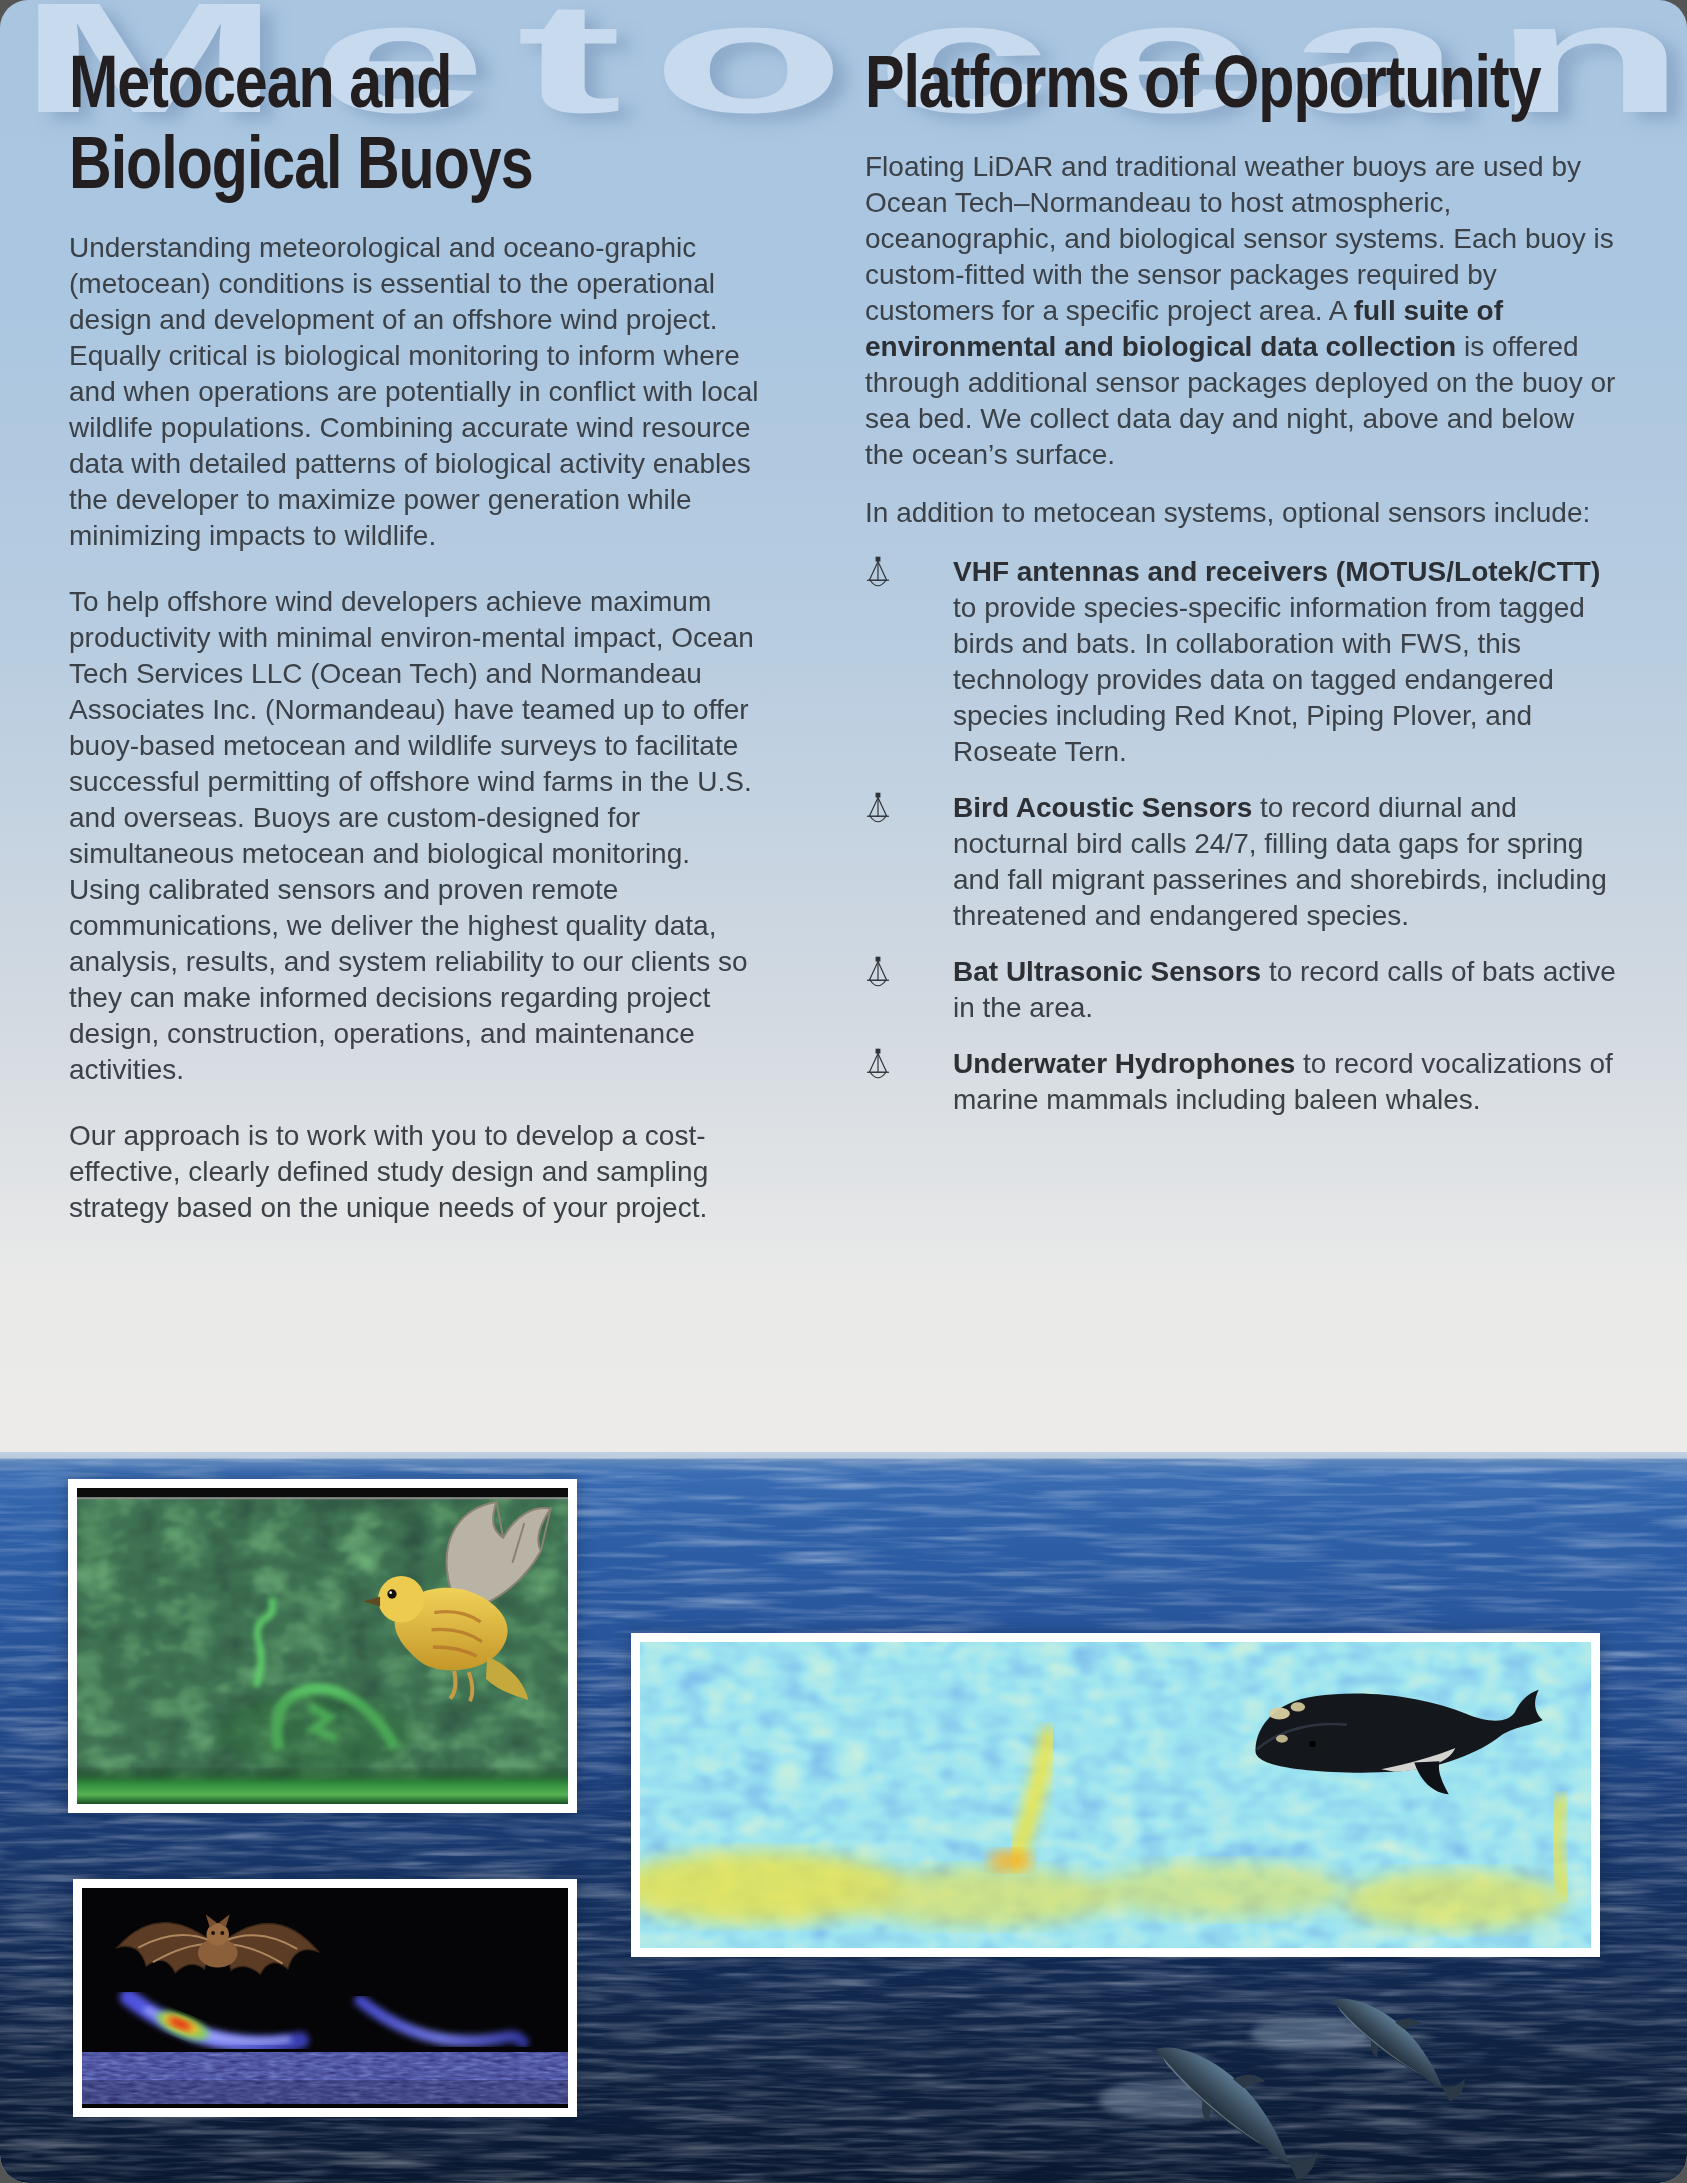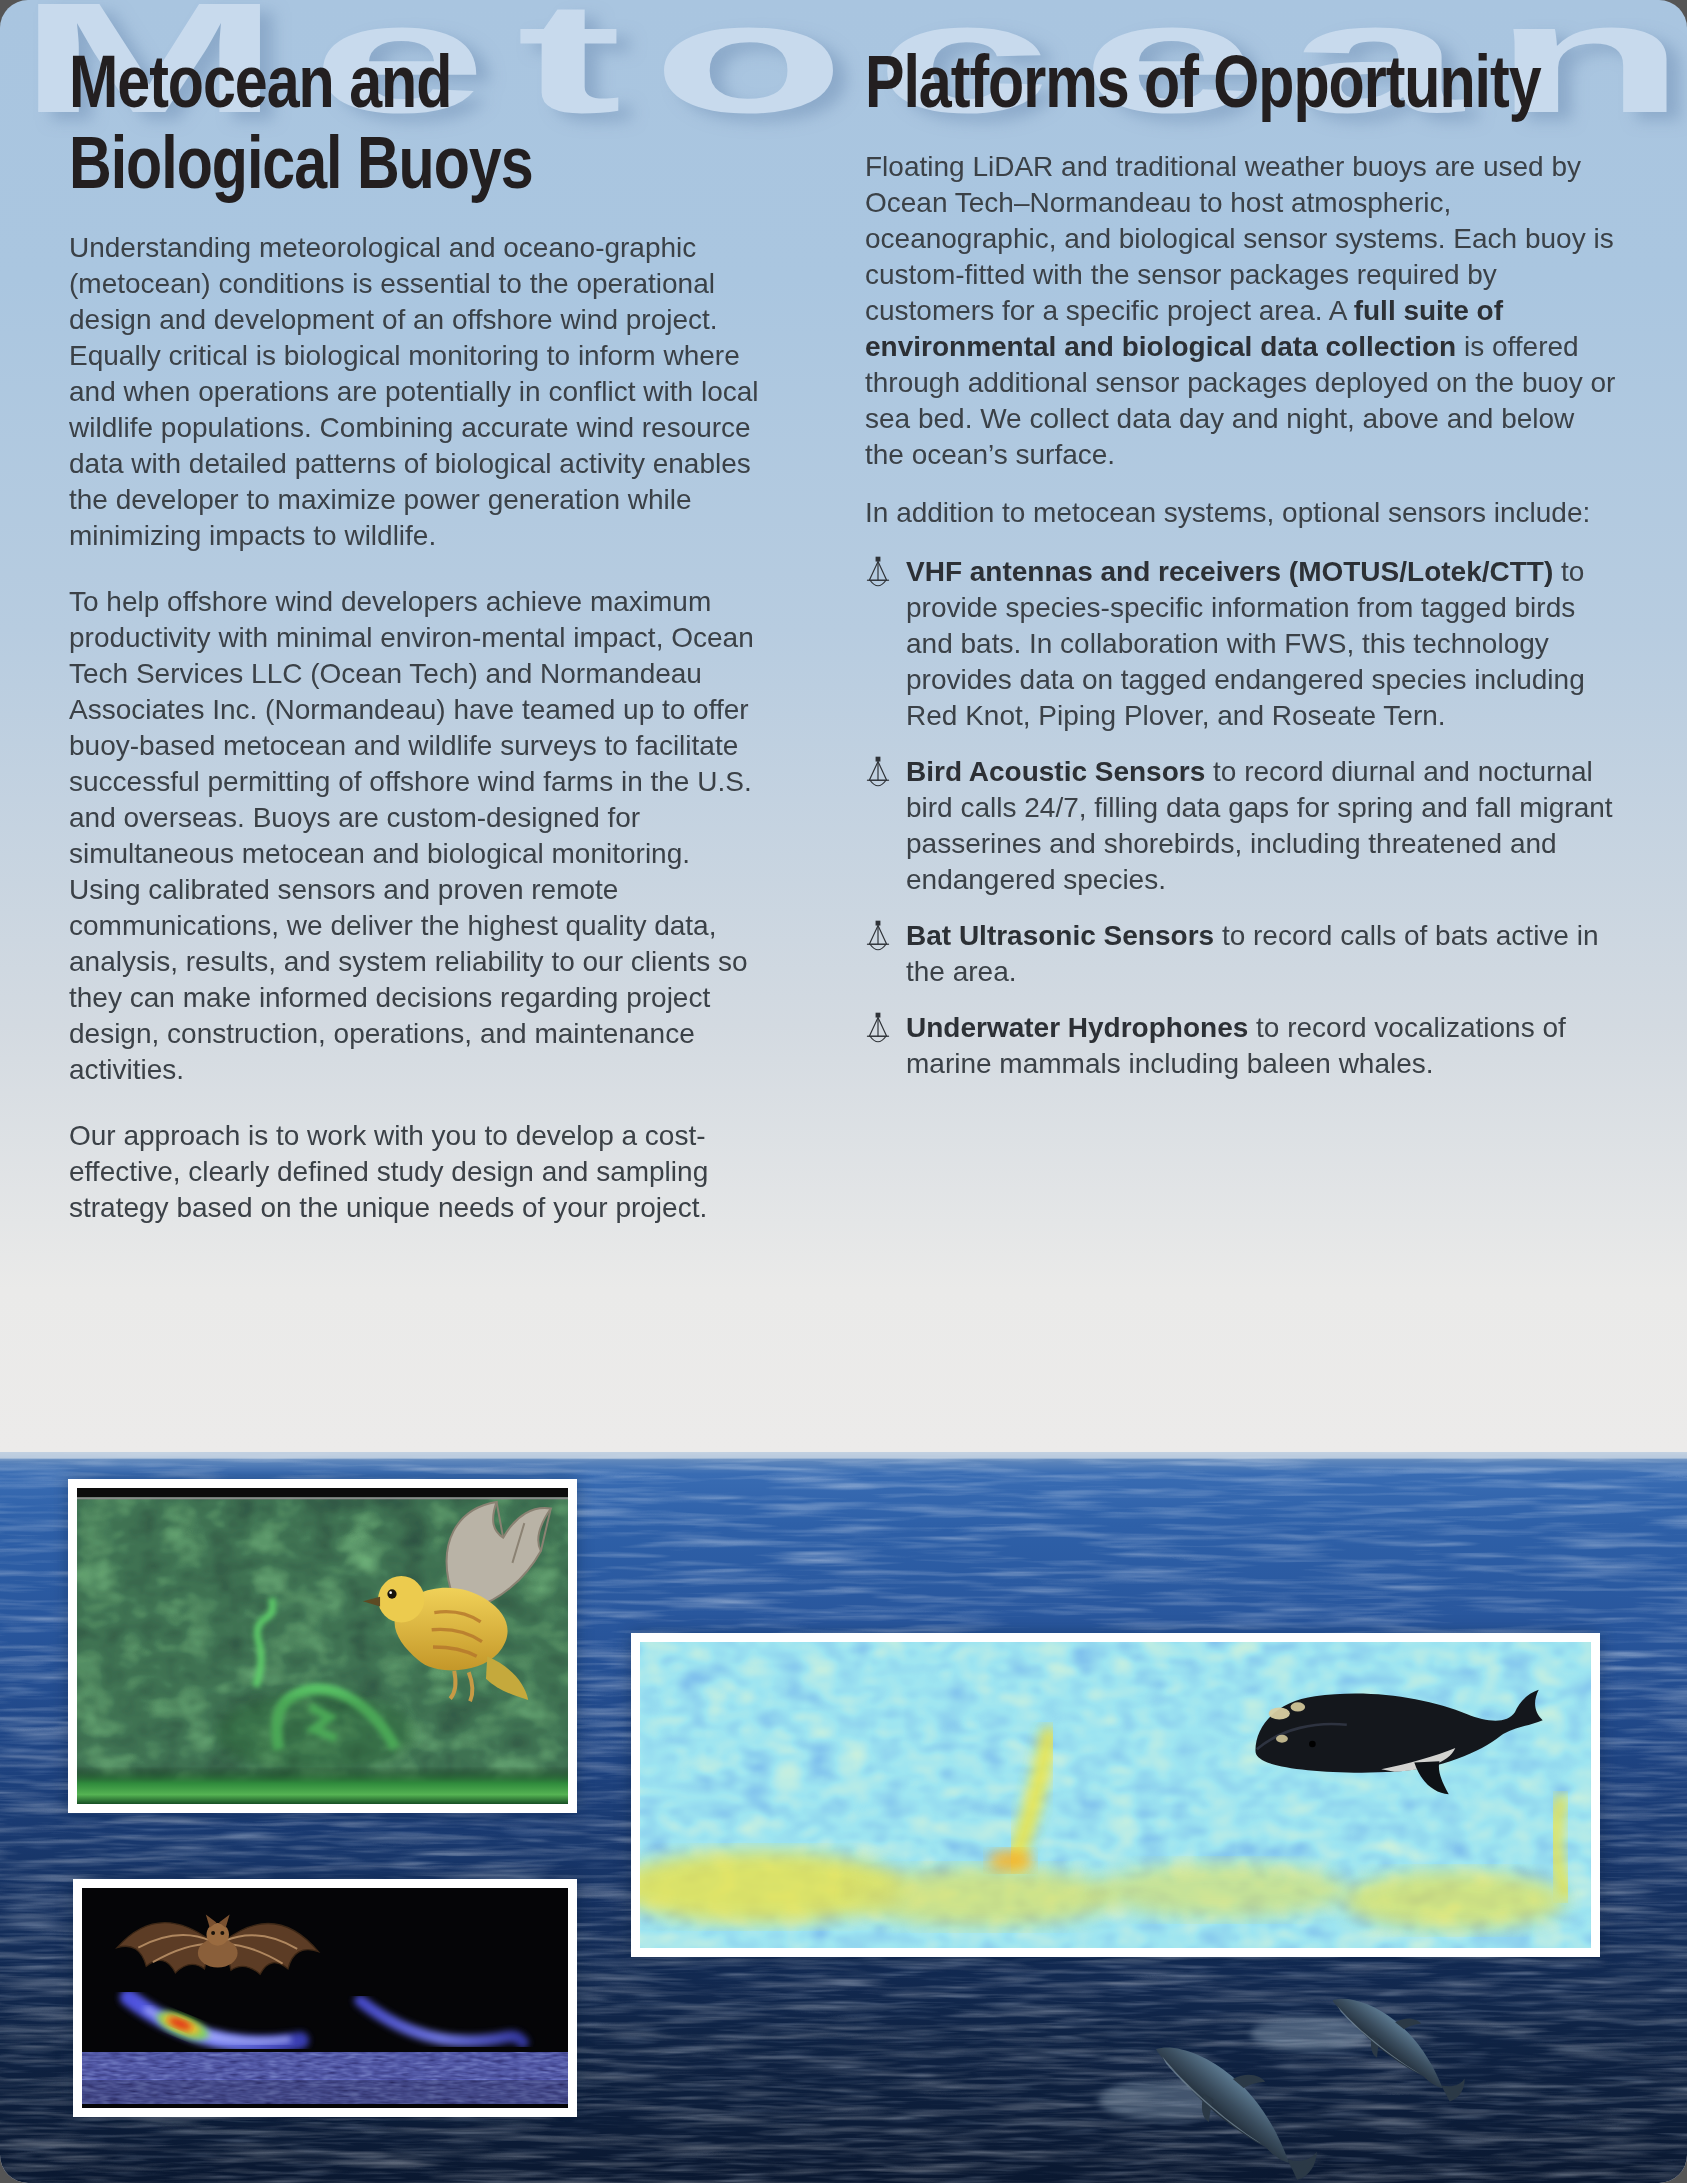--- a/index.html
+++ b/index.html
@@ -25,21 +25,21 @@
   }
   h1.title span{display:block;}
   .body-text{color:#3b4147; font-size:28px; line-height:36px;}
   .col p{margin:0 0 30px 0;}
   .col p.tight{margin-bottom:22.5px;}
   b{color:#2c3035;}
   ul.bullets{list-style:none; margin:0; padding:0;}
   ul.bullets li{display:flex; align-items:flex-start; margin:0 0 20px 0;}
   .buoy{flex:0 0 41px; padding-top:2.6px;}
   .buoy svg{width:24px; height:36px; display:block; margin-left:1.3px;}
-  .btext{flex:1;}
+  .btext{flex:1;margin-left:47px;}
   
   .ocean{position:absolute; left:0; top:1452px; width:1687px; height:731px; z-index:1;}
   .ocean svg{display:block; width:100%; height:100%;}
   
   .inset{position:absolute; z-index:3; background:#fff; box-shadow:0 0 14.6px rgba(10,25,50,0.35);}
   .inset svg{display:block;}
   .inset-bird{left:68px; top:1479px; width:509px; height:334px; padding:9.3px; box-sizing:border-box;}
   .inset-bat{left:73px; top:1879px; width:504px; height:238px; padding:9.3px; box-sizing:border-box;}
   .inset-whale{left:631px; top:1633px; width:969px; height:324px; padding:9.3px; box-sizing:border-box;}
 </style>

